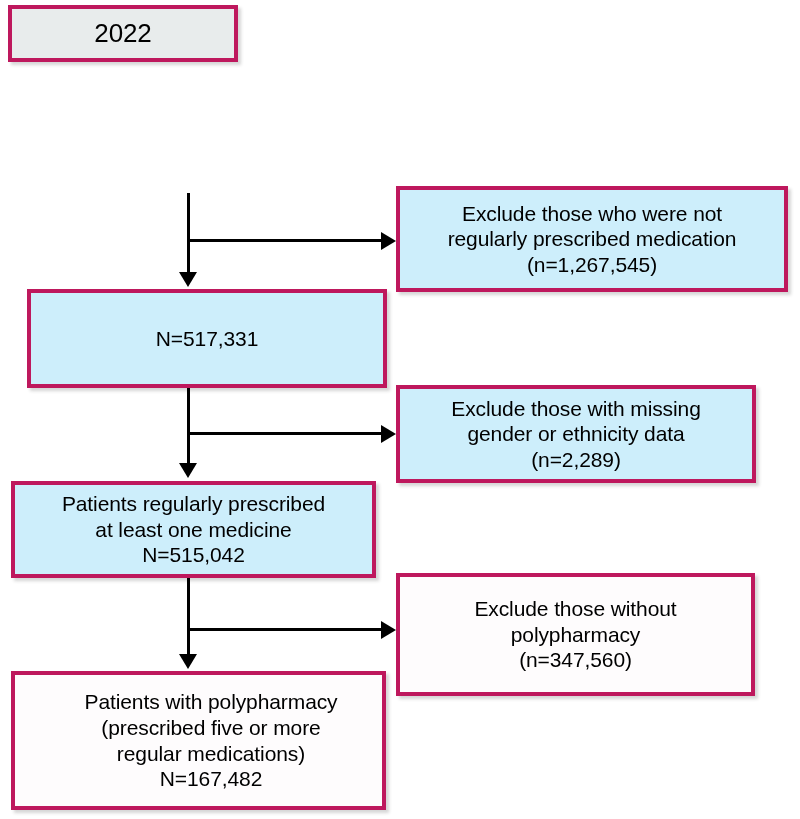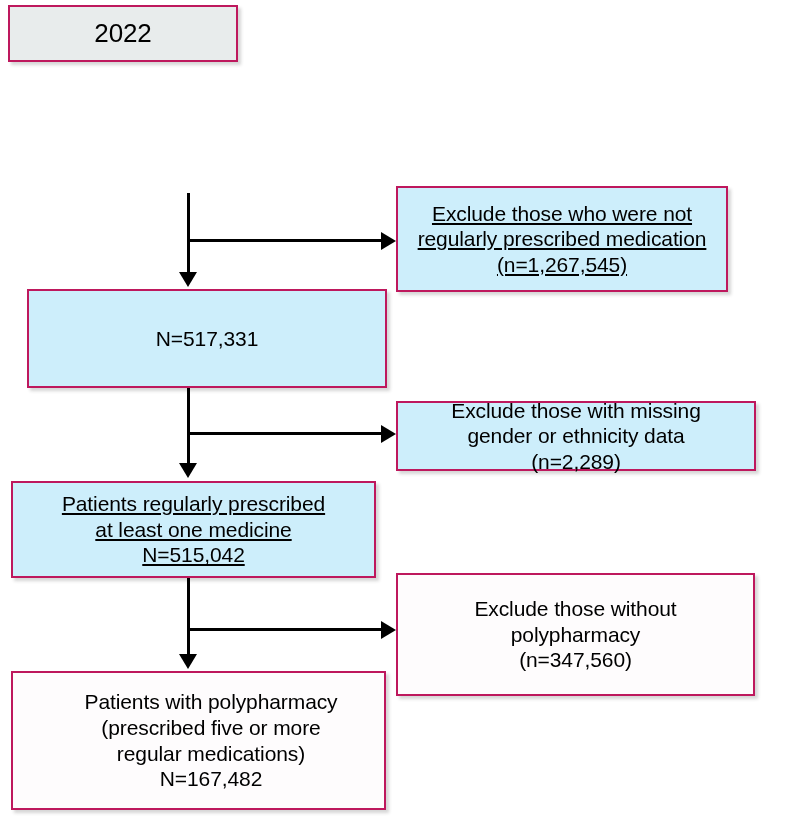--- a/index.html
+++ b/index.html
@@ -14,21 +14,21 @@
   #canvas {
     position: relative;
     width: 800px;
     height: 819px;
     background: #ffffff;
     overflow: hidden;
   }
   .node {
     position: absolute;
     box-sizing: border-box;
-    border: 2px solid #be185d;
+    border: 4px solid #be185d;
     display: flex;
     align-items: center;
     justify-content: center;
     text-align: center;
     color: #000000;
     font-size: 21px;
     line-height: 1.22;
     letter-spacing: -0.1px;
     box-shadow: 3px 3px 3px rgba(120,120,120,0.30);
     padding: 2px 6px;
@@ -76,42 +76,42 @@
   <div class="node fill-gray" style="left:8px; top:5px; width:230px; height:57px; font-size:26px;">
     <span class="node-text">2022</span>
   </div>
 
 
   <div class="vline" style="left:187px; top:193px; height:81px;"></div>
   <div class="arrow-down" style="left:179px; top:272px;"></div>
   <div class="hline" style="left:188px; top:239px; width:195px;"></div>
   <div class="arrow-right" style="left:381px; top:232px;"></div>
 
-  <div class="node fill-blue" style="left:396px; top:186px; width:332px; height:106px;text-decoration:underline;">
+  <div class="node fill-blue" style="left:396px; top:186px; width:392px; height:106px;">
     <span class="node-text">Exclude those who were not
 regularly prescribed medication
 (n=1,267,545)</span>
   </div>
 
   <div class="node fill-blue" style="left:27px; top:289px; width:360px; height:99px;">
     <span class="node-text">N=517,331</span>
   </div>
 
   <div class="vline" style="left:187px; top:388px; height:77px;"></div>
   <div class="arrow-down" style="left:179px; top:463px;"></div>
   <div class="hline" style="left:188px; top:432px; width:195px;"></div>
   <div class="arrow-right" style="left:381px; top:425px;"></div>
 
-  <div class="node fill-blue" style="left:396px; top:385px; width:360px; height:70px;margin-top:16px;">
+  <div class="node fill-blue" style="left:396px; top:385px; width:360px; height:98px;">
     <span class="node-text">Exclude those with missing
 gender or ethnicity data
 (n=2,289)</span>
   </div>
 
-  <div class="node fill-blue" style="left:11px; top:481px; width:365px; height:97px;text-decoration:underline;">
+  <div class="node fill-blue" style="left:11px; top:481px; width:365px; height:97px;">
     <span class="node-text">Patients regularly prescribed
 at least one medicine
 N=515,042</span>
   </div>
 
   <div class="vline" style="left:187px; top:578px; height:78px;"></div>
   <div class="arrow-down" style="left:179px; top:654px;"></div>
   <div class="hline" style="left:188px; top:628px; width:195px;"></div>
   <div class="arrow-right" style="left:381px; top:621px;"></div>
 

